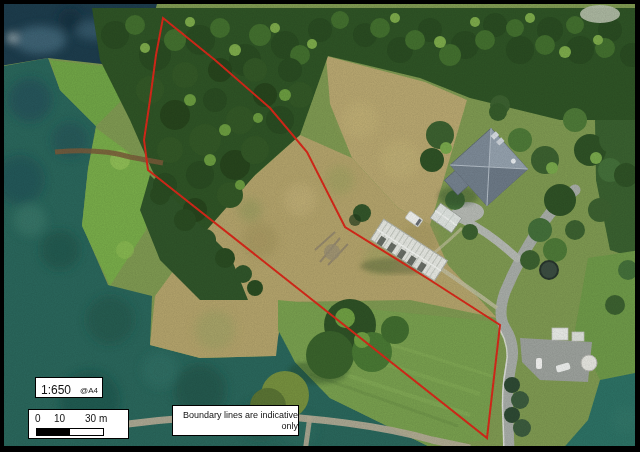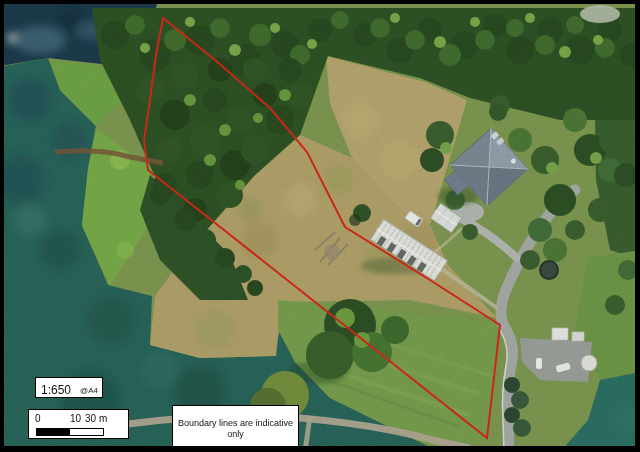--- a/index.html
+++ b/index.html
@@ -5,25 +5,25 @@
   html,body{margin:0;padding:0;background:#ffffff;}
   .stage{position:relative;width:640px;height:452px;overflow:hidden;background:#7f9a52;
          font-family:"Liberation Sans",sans-serif;}
   .stage svg{position:absolute;left:0;top:0;}
   .box{position:absolute;background:#ffffff;border:1px solid #000;color:#111;box-sizing:border-box;}
   .scalebox{left:35px;top:377px;width:68px;height:21px;padding:2px 4px 16px 5px;white-space:nowrap;}
   .scale-ratio{font-size:12px;line-height:14px;}
   .paper{font-size:8px;margin-left:9px;position:relative;top:-1px;color:#222;}
   .barbox{left:28px;top:409px;width:101px;height:30px;}
   .tick{position:absolute;top:3px;font-size:10px;}
-  .tick0{left:6px;} .tick10{left:25px;margin-left:16px;} .tick20{left:56px;}
+  .tick0{left:6px;} .tick10{left:25px;} .tick20{left:56px;}
   .bar{position:absolute;left:7px;top:18px;width:66px;height:6px;border:1px solid #000;
        background:linear-gradient(to right,#000 0 50%,#fff 50% 100%);}
-  .notebox{left:172px;top:405px;width:127px;height:46px;font-size:9px;line-height:11px;
-           text-align:center;padding-top:12px;}
+  .notebox{left:172px;top:405px;width:127px;height:31px;font-size:9px;line-height:11px;
+           text-align:right;padding-top:4px;}
   .frame{position:absolute;left:0;top:0;right:0;bottom:0;border:4px solid #000;
          border-right-width:5px;border-bottom-width:6px;pointer-events:none;}
 </style>
 </head>
 <body>
 
 <div class="stage">
 
 <svg width="640" height="452" viewBox="0 0 640 452">
   <defs>

